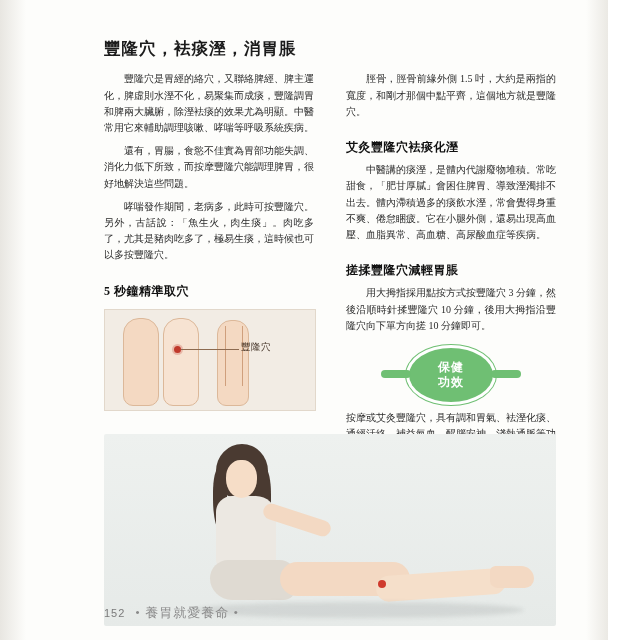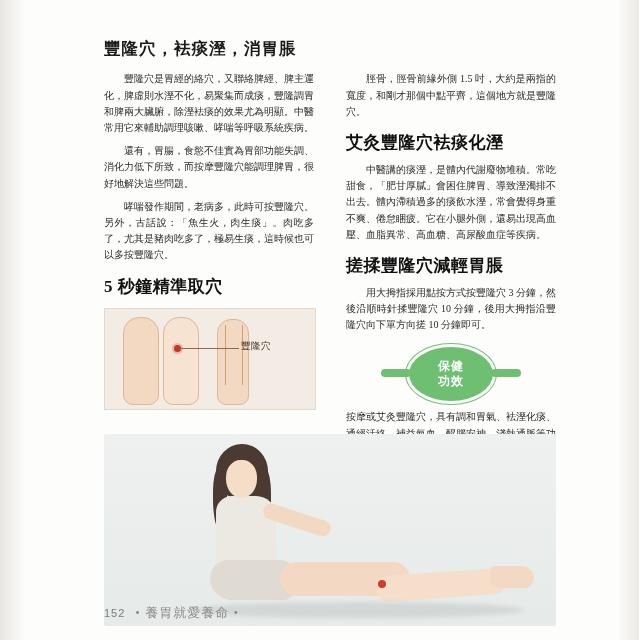--- a/index.html
+++ b/index.html
@@ -11,23 +11,24 @@
     width: 640px;
     height: 640px;
     font-family: "Liberation Serif", "DejaVu Serif", serif;
     color: #231f20;
     position: relative;
     overflow: hidden;
   }
   .page {
     position: absolute;
     left: 0; top: 0;
-    width: 639px;
+    width: 564px;
     height: 640px;
     background: #fdfdfb;
+    padding-left: 44px;
   }
   
   .page::before {
     content: "";
     position: absolute;
     left: 0; top: 0; bottom: 0;
     width: 26px;
     background: linear-gradient(to right, #e8e6e1, #fdfdfb);
   }
   .page::after {
@@ -72,24 +73,24 @@
     font-size: 10px;
     line-height: 1.62;
     text-align: justify;
     text-justify: inter-character;
     text-indent: 2em;
     color: #2a2a2a;
   }
   p.noindent { text-indent: 0; }
 
   h2.sub {
-    font-size: 17px;
+    font-size: 12px;
     font-weight: bold;
     color: #111111;
-    margin: 12px 0 7px 0;
+    margin: 19px 0 7px 0;
     line-height: 1.35;
     letter-spacing: 0.5px;
   }
 
   
   .figure {
     position: relative;
     width: 210px;
     height: 100px;
     margin-top: 10px;

